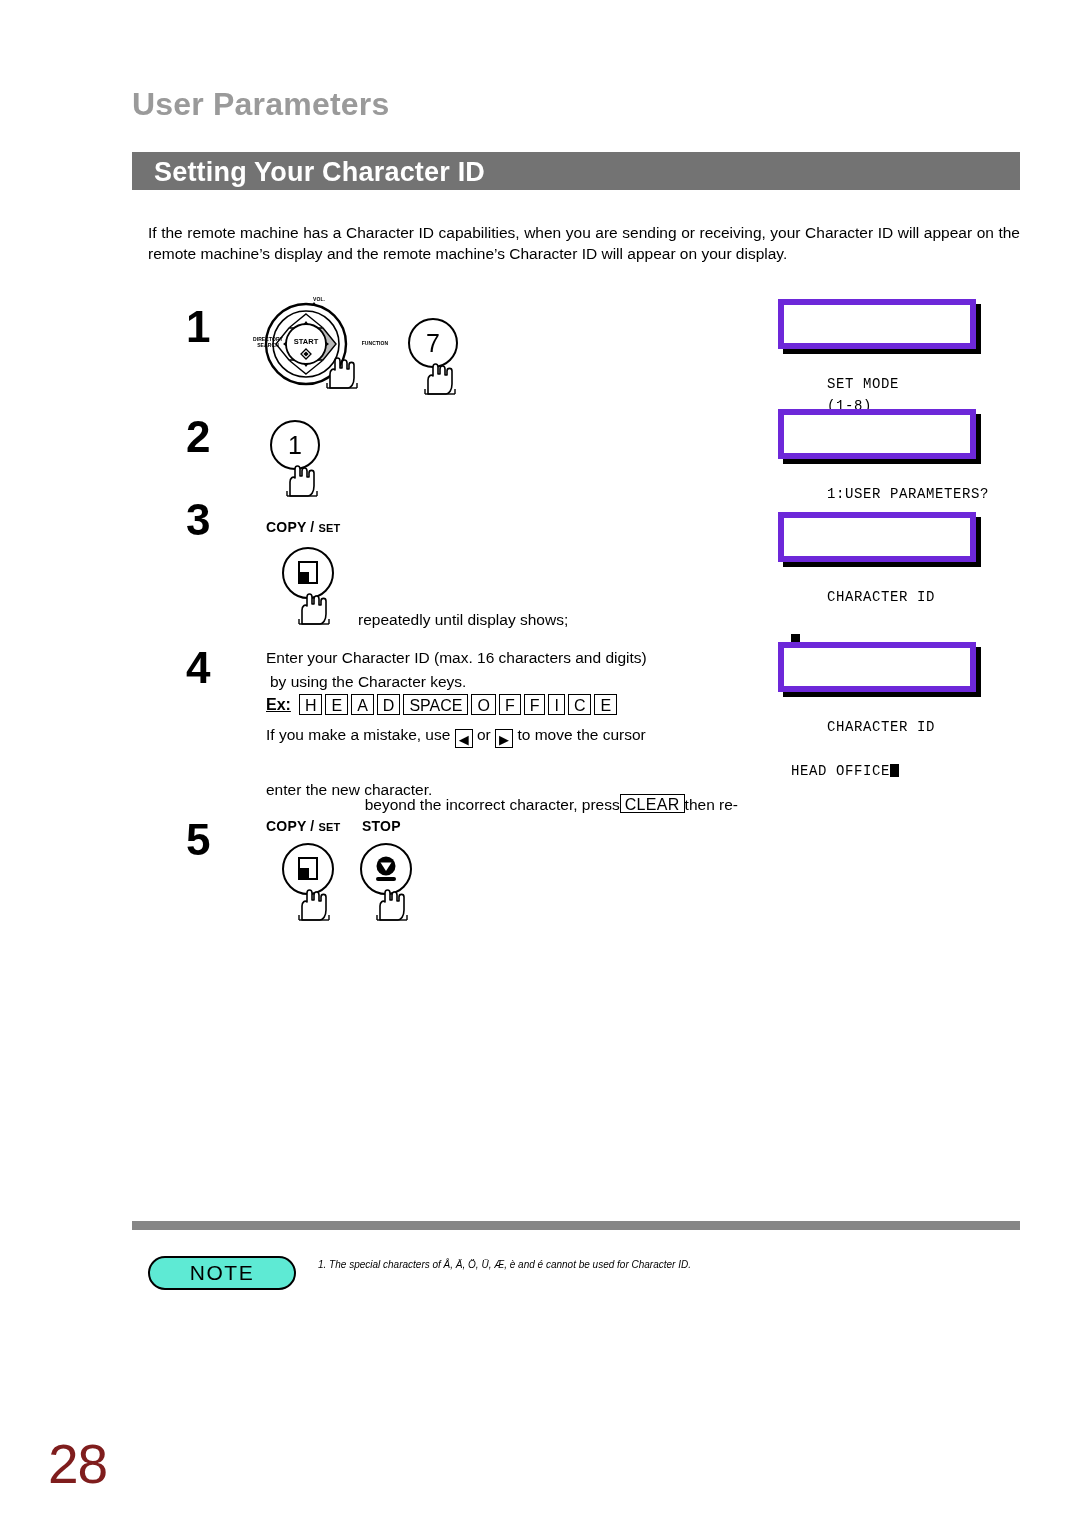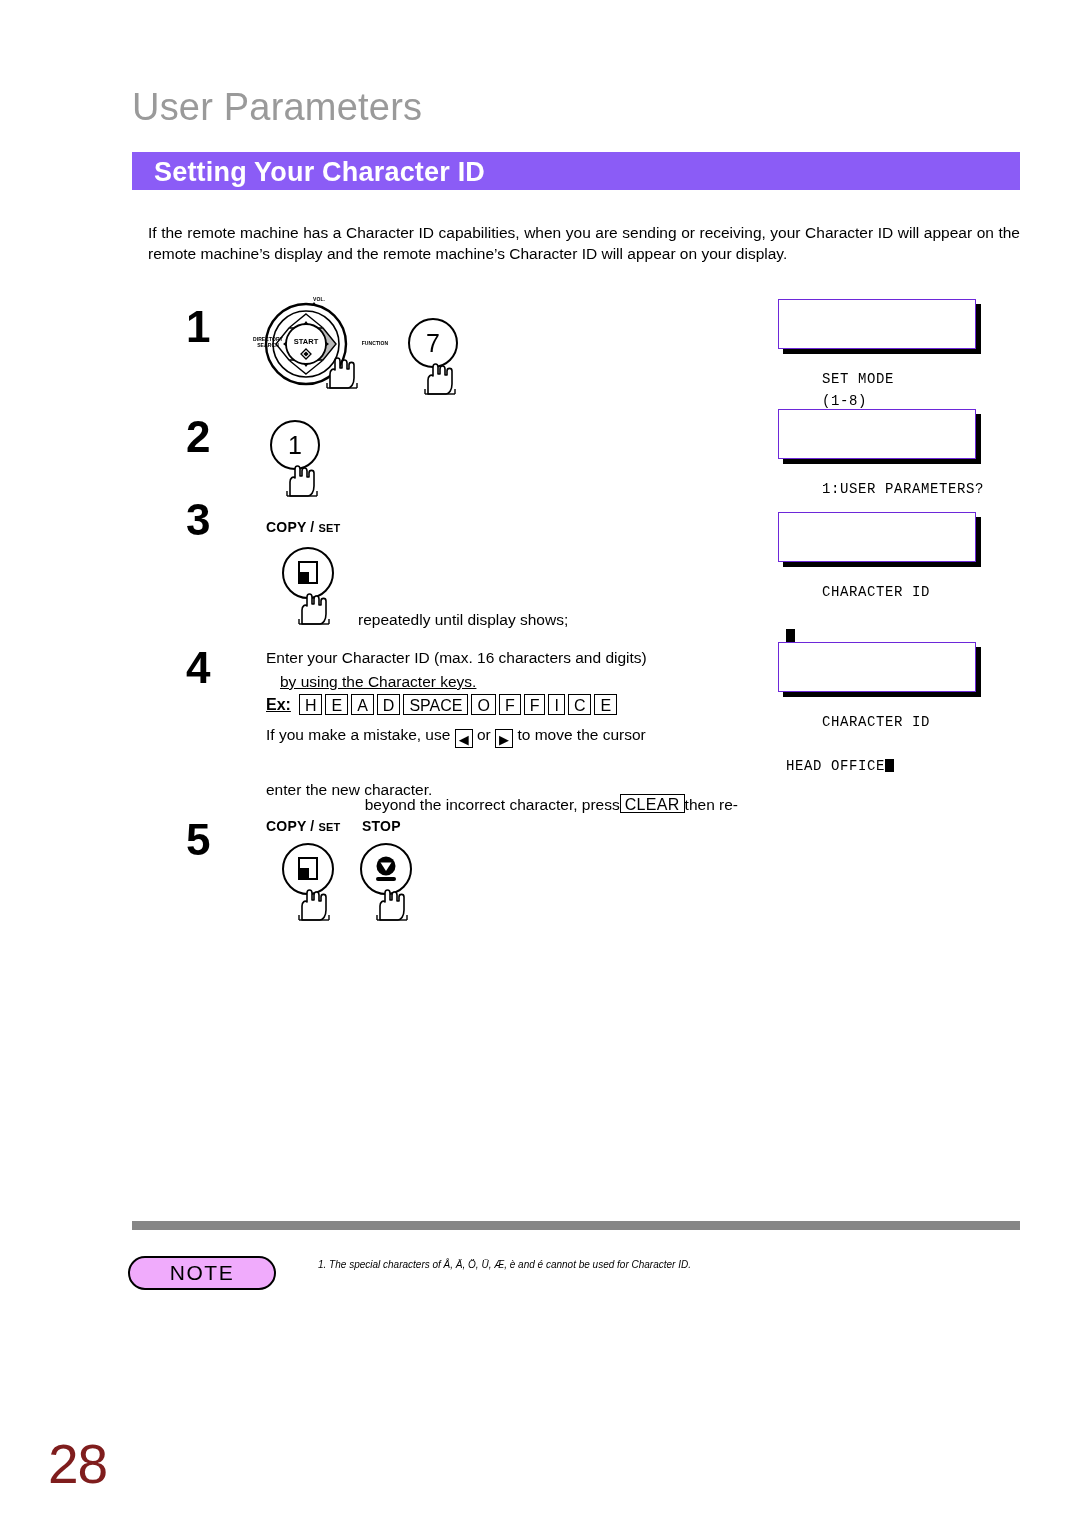--- a/index.html
+++ b/index.html
@@ -14,32 +14,32 @@
     font-family: "Liberation Sans", sans-serif;
     color: #000;
     overflow: hidden;
   }
 
   
   #page-header-title {
     position: absolute;
     left: 132px;
     top: 86px;
-    font-size: 38px;
-    font-weight: normal;
+    font-size: 32px;
+    font-weight: bold;
     color: #9a9a9a;
     letter-spacing: 0.2px;
   }
   #section-bar {
     position: absolute;
     left: 132px;
     top: 152px;
     width: 888px;
     height: 38px;
-    background: #8b5cf6;
+    background: #737373;
   }
   #section-bar-title {
     position: absolute;
     left: 22px;
     top: 5px;
     font-size: 27px;
     font-weight: bold;
     color: #ffffff;
     letter-spacing: 0.2px;
   }
@@ -63,21 +63,21 @@
     color: #000;
     line-height: 1;
   }
 
   
   .lcd {
     position: absolute;
     width: 198px;
     height: 50px;
     background: #ffffff;
-    border: 1px solid #6d28d9;
+    border: 6px solid #6d28d9;
     box-shadow: 5px 5px 0 0 #000;
     box-sizing: border-box;
     font-family: "Liberation Mono", monospace;
     font-size: 14px;
     line-height: 22px;
     padding: 2px 7px 0 7px;
     letter-spacing: 0.6px;
     white-space: pre;
   }
   .lcd .lcd-line {
@@ -195,27 +195,27 @@
   #footer-rule {
     position: absolute;
     left: 132px;
     top: 1221px;
     width: 888px;
     height: 9px;
     background: #868686;
   }
   #note-badge {
     position: absolute;
-    left: 128px;
+    left: 148px;
     top: 1256px;
     width: 148px;
     height: 34px;
     border: 2px solid #000;
     border-radius: 17px;
-    background: #f0abfc;
+    background: #5eead4;
     display: flex;
     align-items: center;
     justify-content: center;
     font-size: 21px;
     letter-spacing: 1.5px;
     box-sizing: border-box;
   }
   #note-text {
     position: absolute;
     left: 318px;
@@ -316,21 +316,21 @@
 </div>
 <svg class="hand" style="left:294px; top:588px;" viewBox="0 0 40 38">
   <path d="M8 36 L8 22 C8 18 11 16 13 18 L13 9 C13 5 18 5 18 9 L18 16 L20 16 L20 11 C20 7 25 7 25 11 L25 17 L27 17 L27 13 C27 9.5 32 9.5 32 13 L32 26 C32 32 29 36 26 36 Z" fill="#fff" stroke="#000" stroke-width="1.6" stroke-linejoin="round"></path>
   <path d="M5 36 L35 36" stroke="#000" stroke-width="1.4"></path>
   <path d="M5 36 L5 31 M35 36 L35 31" stroke="#000" stroke-width="1.4"></path>
 </svg>
 <div class="body-text" style="left:358px; top:608px;">repeatedly until display shows;</div>
 
 <div class="step-number" style="left:186px; top:646px;">4</div>
 <div class="body-text" style="left:266px; top:646px; width:472px; text-align:justify;">Enter your Character ID (max. 16 characters and digits)</div>
-<div class="body-text" style="left:280px; top:670px;text-decoration:underline;">by using the Character keys.</div>
+<div class="body-text" style="left:270px; top:670px;">by using the Character keys.</div>
 
 <div id="char-keys-row">
   <span id="char-keys-label">Ex:</span>
   <span class="char-key">H</span>
   <span class="char-key">E</span>
   <span class="char-key">A</span>
   <span class="char-key">D</span>
   <span class="char-key">SPACE</span>
   <span class="char-key">O</span>
   <span class="char-key">F</span>

